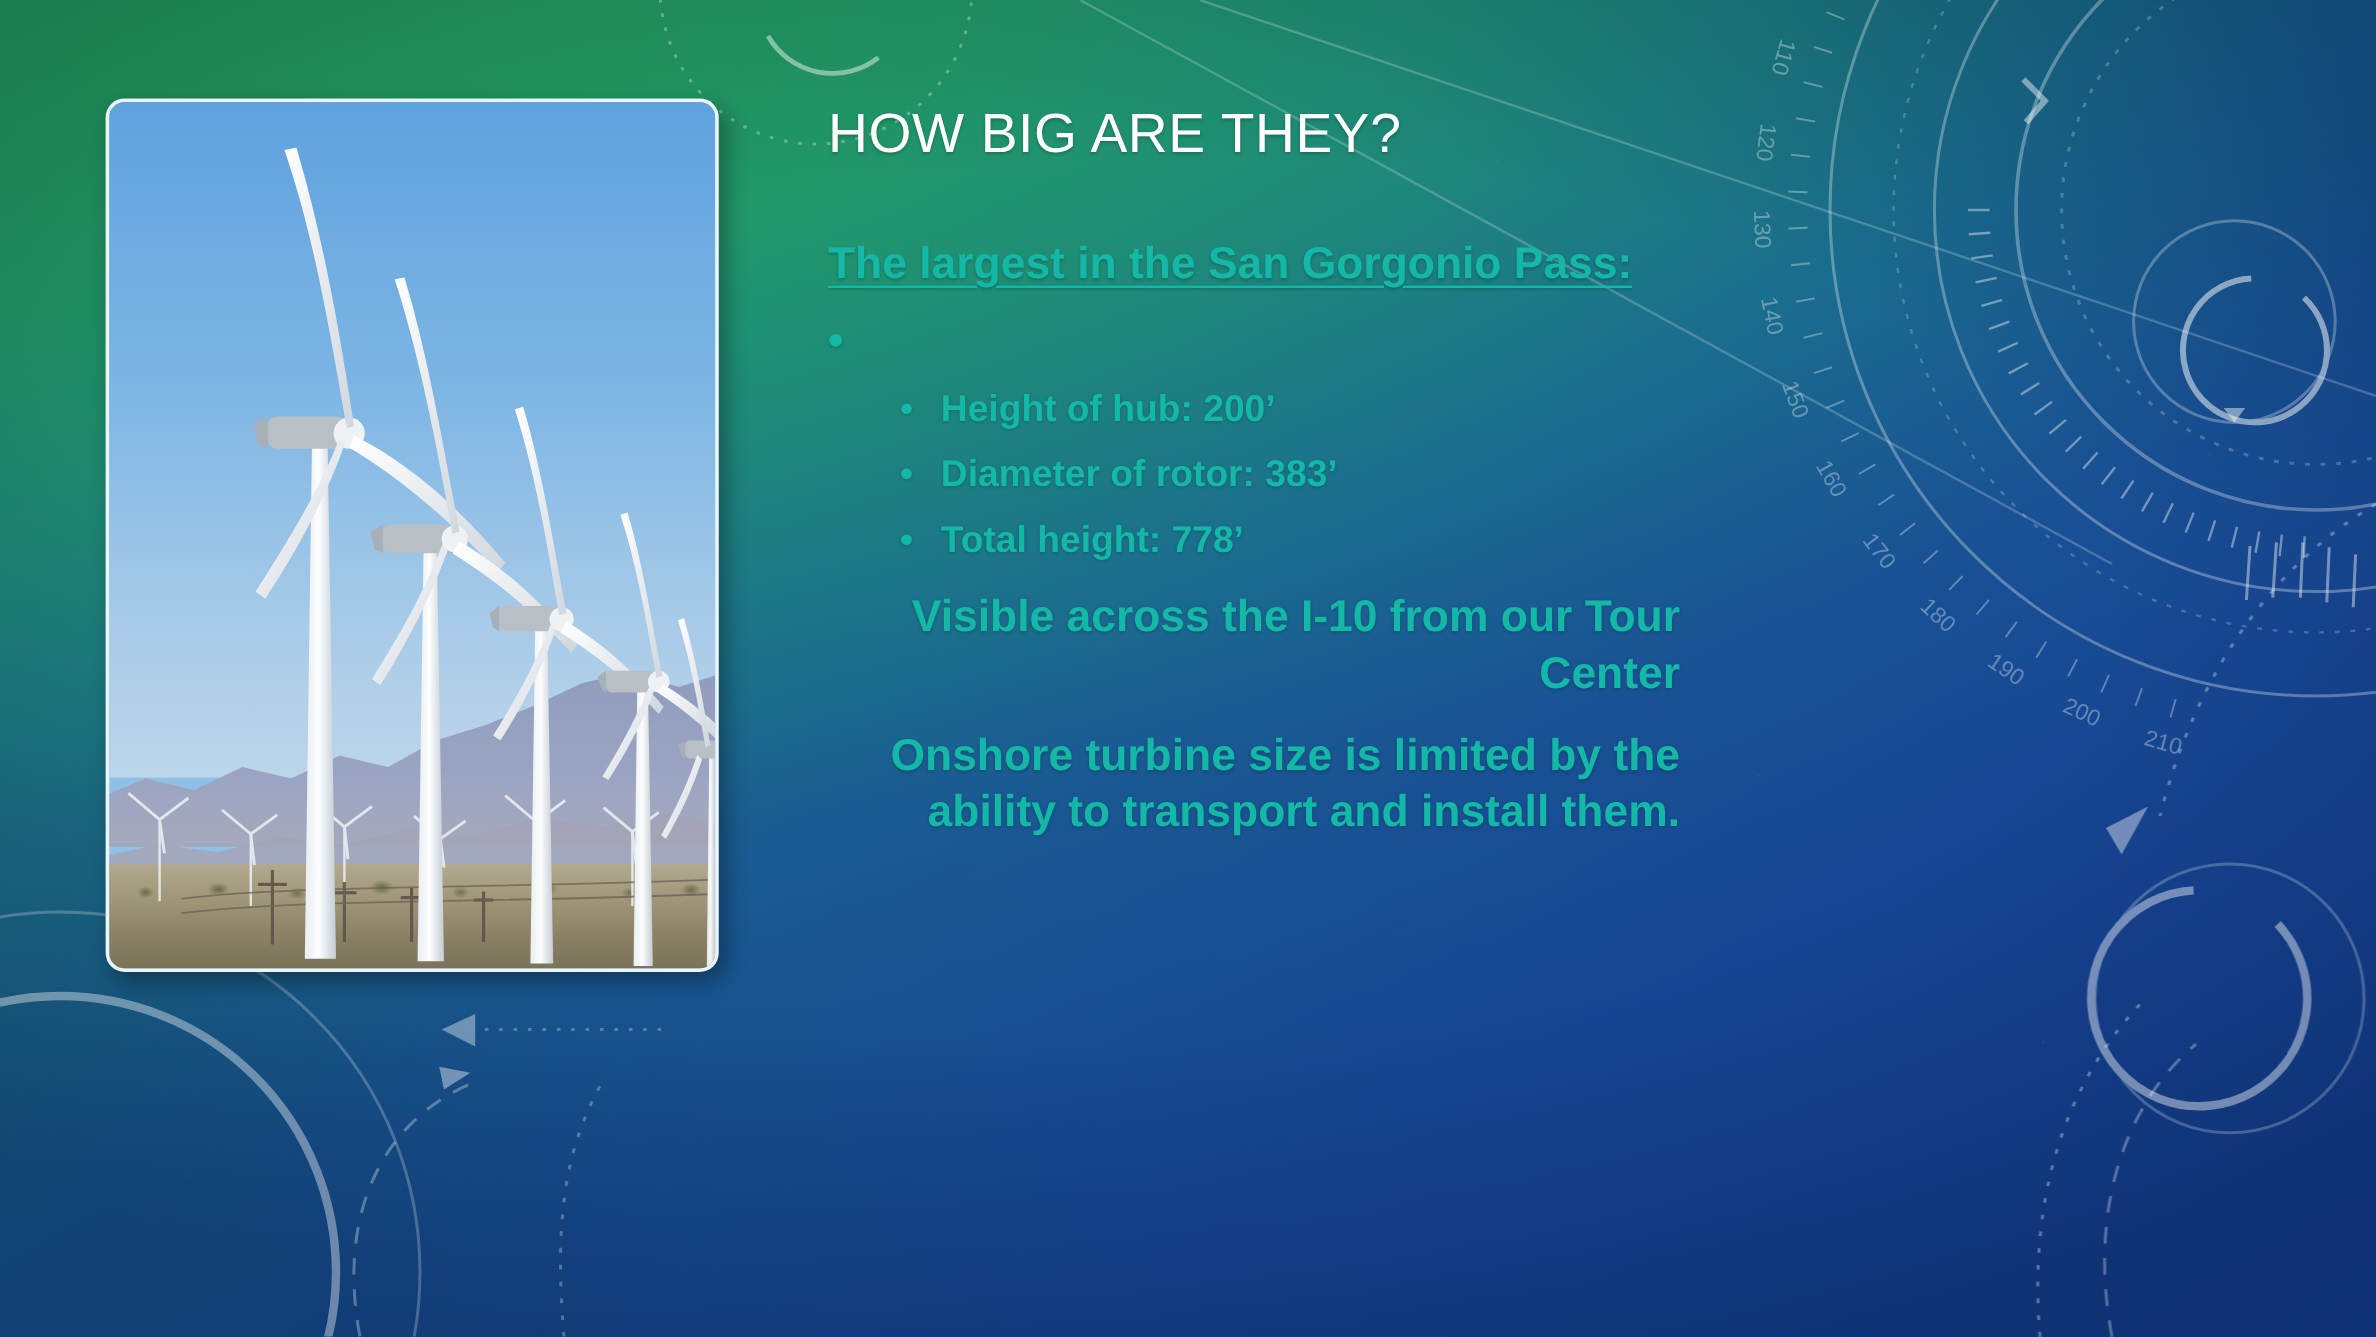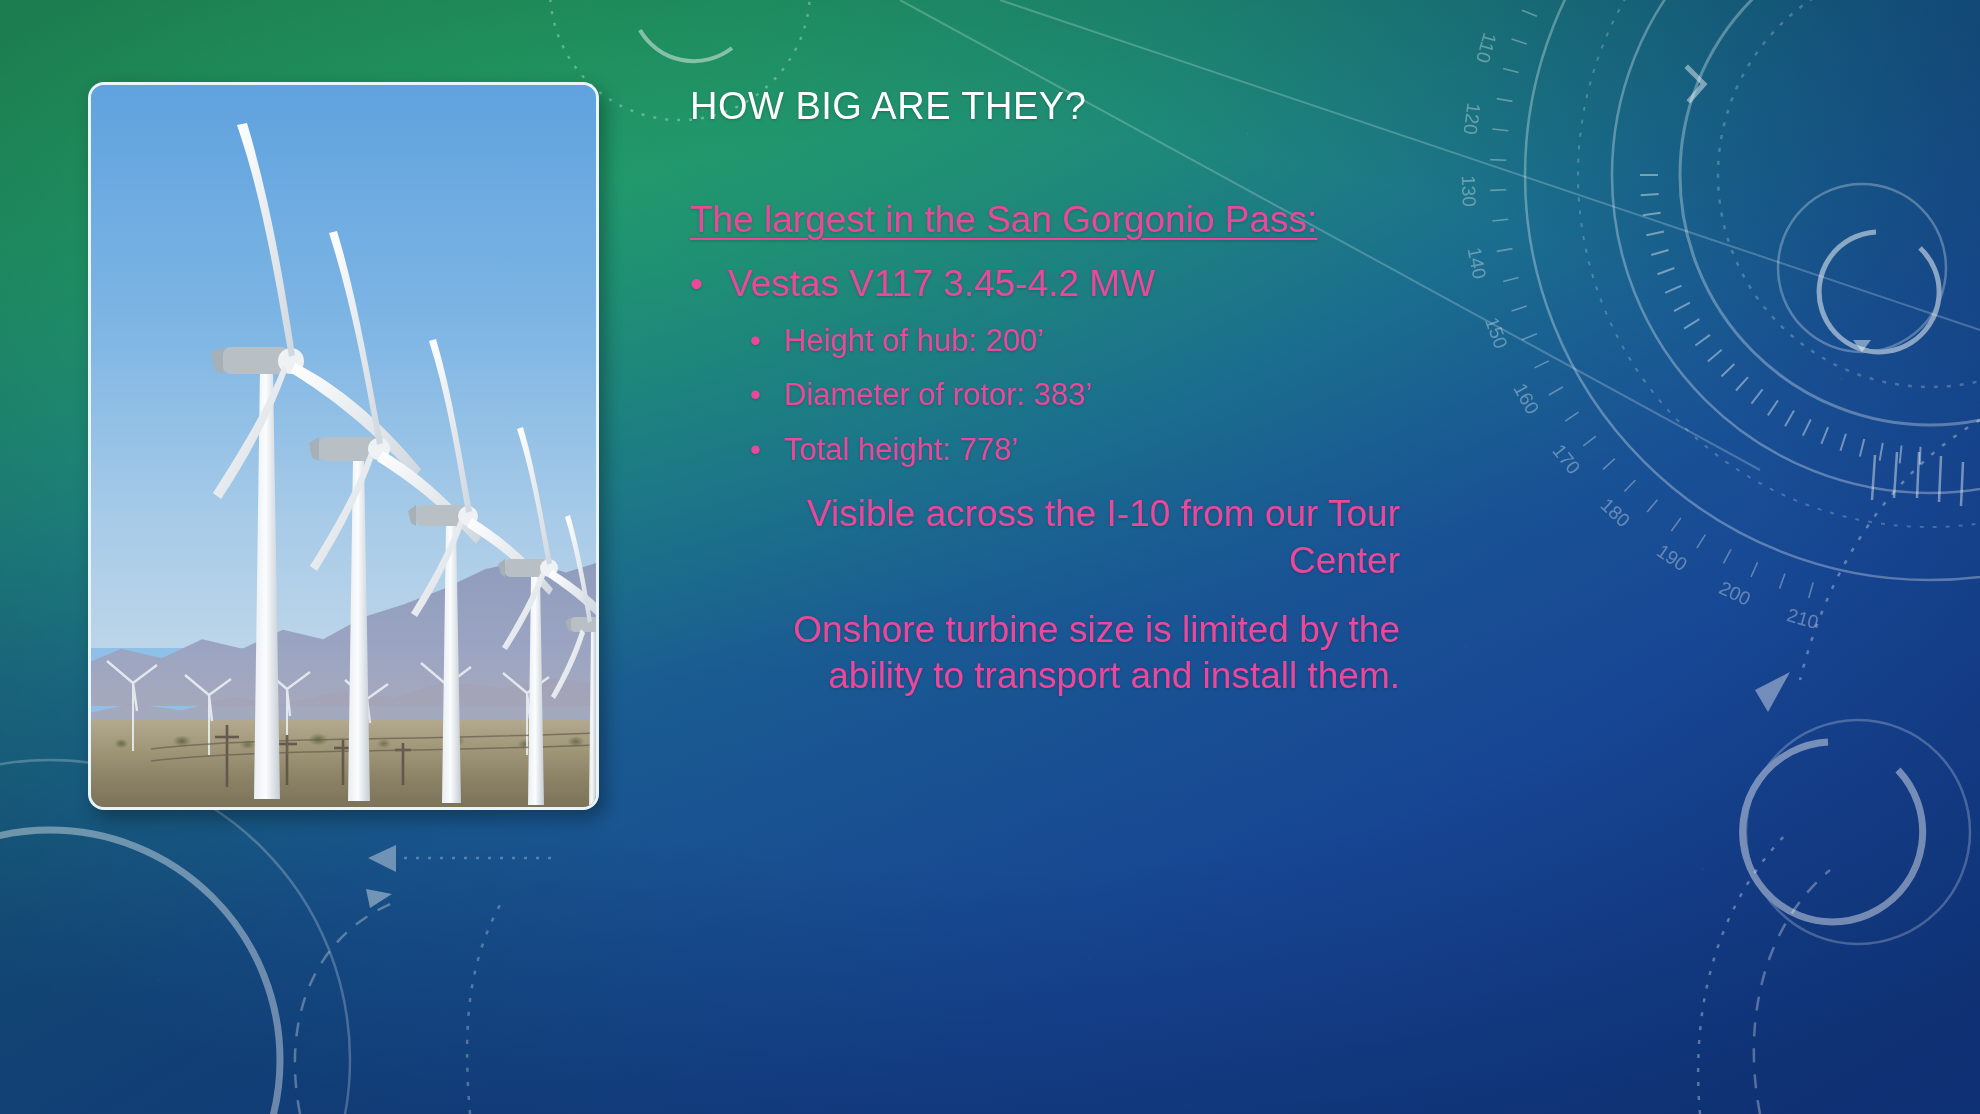--- a/index.html
+++ b/index.html
@@ -107,32 +107,33 @@
       radial-gradient(15px 9px at 72% 54%, rgba(82,90,50,0.75), transparent 70%),
       radial-gradient(11px 7px at 86% 61%, rgba(90,96,55,0.7), transparent 70%),
       radial-gradient(12px 8px at 96% 56%, rgba(86,93,53,0.7), transparent 70%);
   }
   .title {
     position: absolute;
     left: 690px;
     top: 86px;
     width: 900px;
     color: #ffffff;
-    font-size: 38px;
+    font-size: 46px;
     font-weight: 400;
     letter-spacing: 0.5px;
     line-height: 1.1;
     text-shadow: 0 1px 3px rgba(0,0,0,0.22);
   }
   .body-block {
     position: absolute;
     left: 690px;
     top: 196px;
     width: 710px;
-    color: #ec4899;
+    color: #14b8a6;
+    font-weight: bold;
   }
   .lead {
     font-size: 37px;
     line-height: 1.28;
     text-decoration: underline;
     text-underline-offset: 6px;
     text-decoration-thickness: 2px;
     margin-bottom: 18px;
     text-shadow: 0 1px 3px rgba(0,0,0,0.20);
   }
@@ -450,21 +451,20 @@
   </div>
 
   <div class="title">HOW BIG ARE THEY?</div>
 
   <div class="body-block">
 
     <div class="lead">The largest in the San Gorgonio Pass:</div>
 
     <div class="bullet-l1">
       <span class="dot">•</span>
-      <span>Vestas V117 3.45-4.2 MW</span>
     </div>
 
     <div class="sub-list">
       <div class="bullet-l2">
         <span class="dot">•</span>
         <span>Height of hub: 200’</span>
       </div>
       <div class="bullet-l2">
         <span class="dot">•</span>
         <span>Diameter of rotor: 383’</span>

